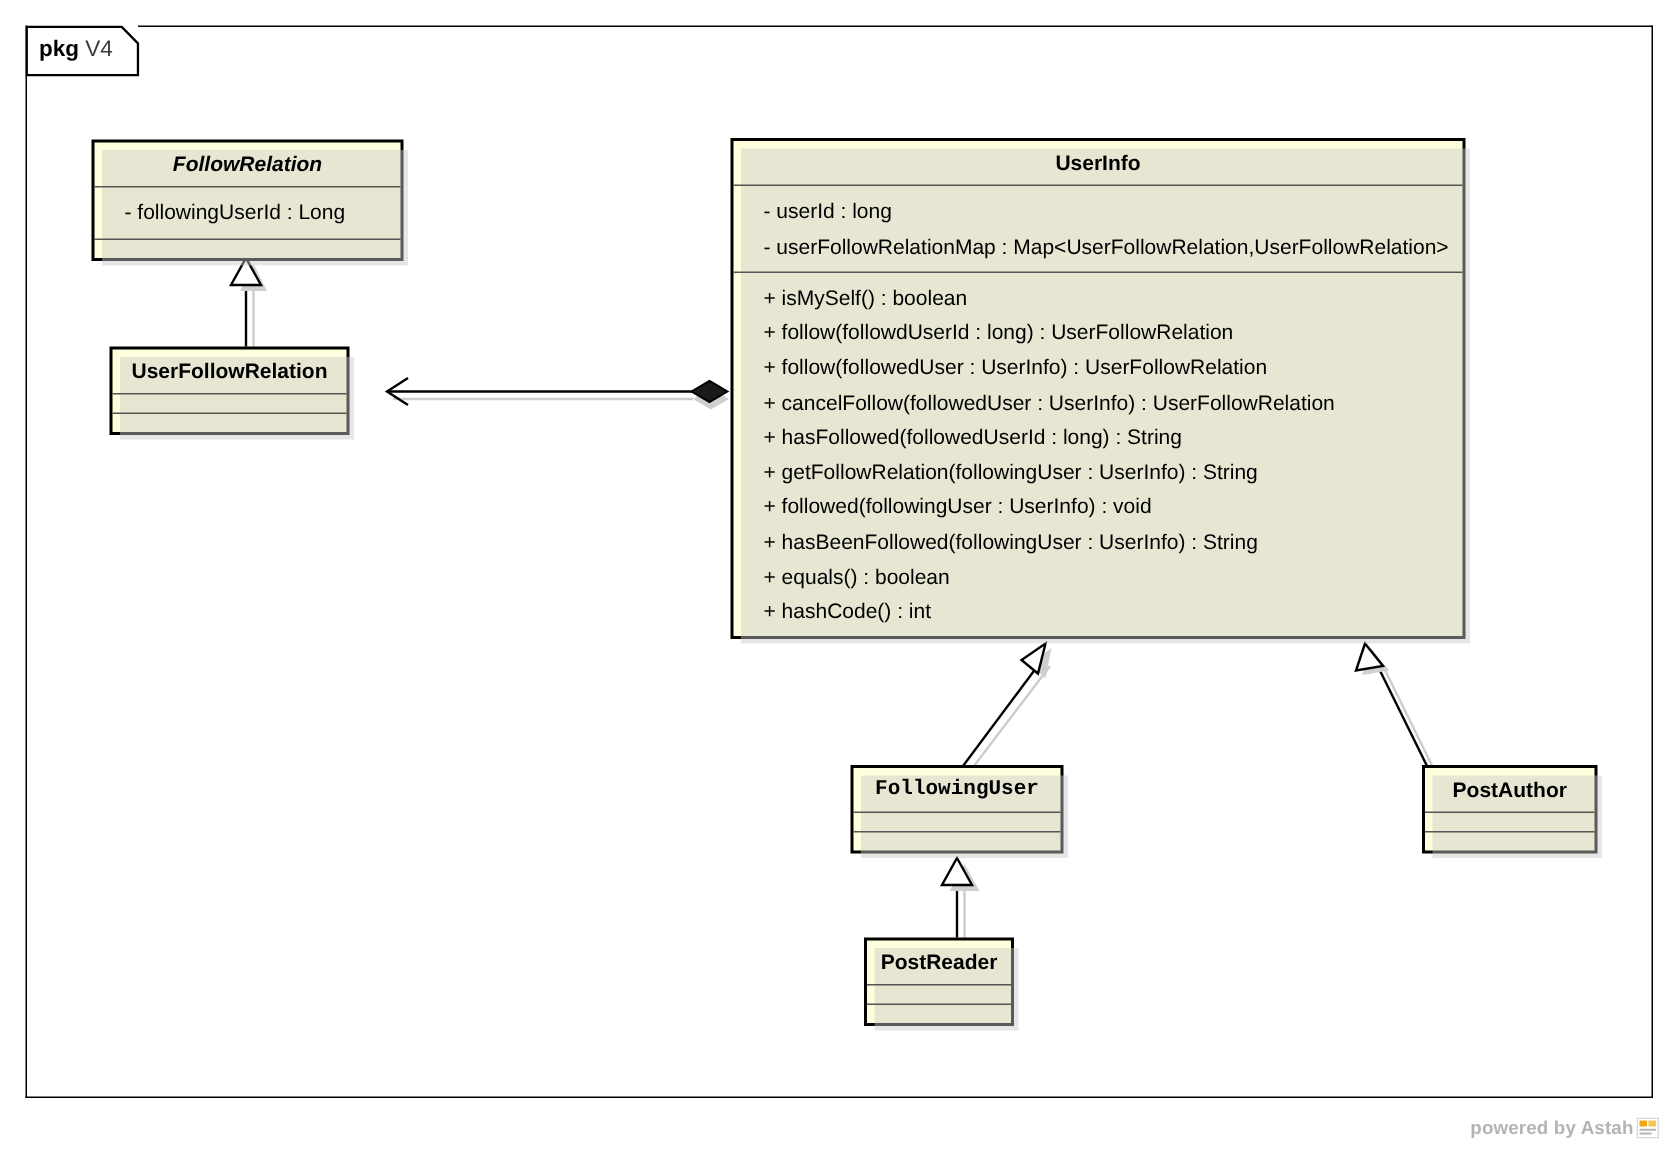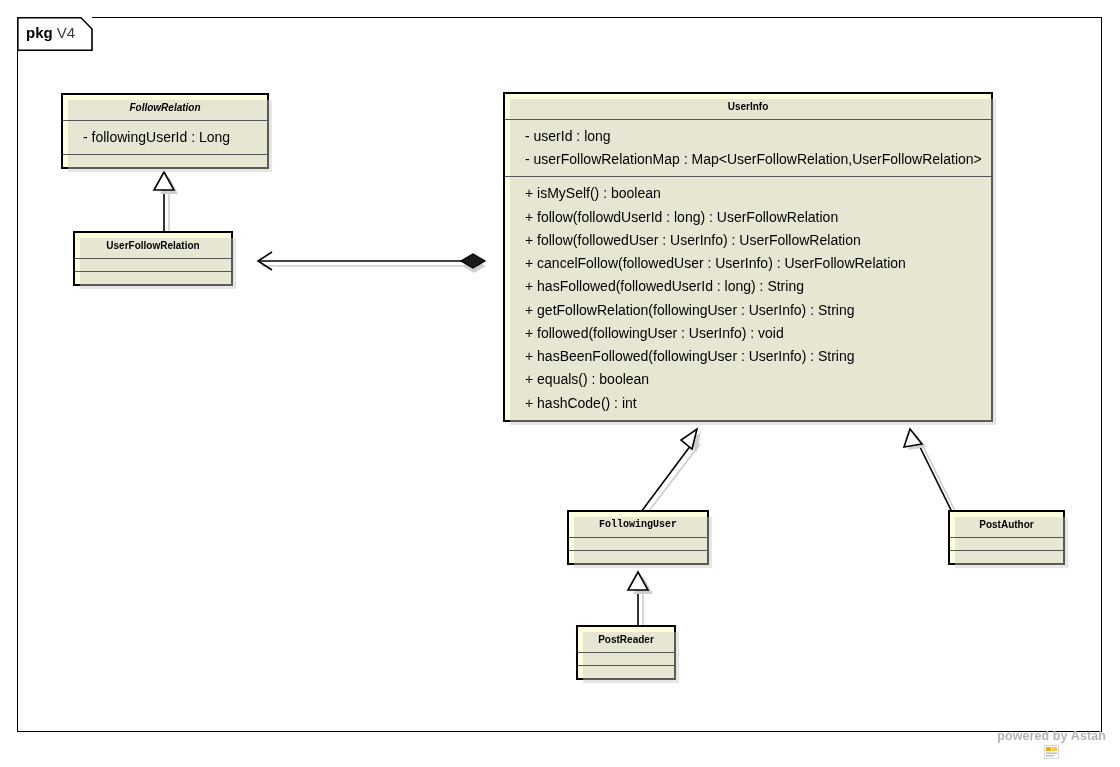--- a/index.html
+++ b/index.html
@@ -79,21 +79,21 @@
     left: 5px;
     top: 5px;
     right: -5px;
     bottom: -5px;
     background: #c8c8c8;
     opacity: .45;
     z-index: -1;
   }
   .cls-name {
     text-align: center;
-    font-size: 10px;
+    font-size: 14px;
     font-weight: bold;
     color: #000000;
     line-height: 1.1;
     padding: 7px 6px 7px 6px;
     white-space: nowrap;
     overflow: hidden;
   }
   .cls-name.abstract {
     font-style: italic;
   }
@@ -133,21 +133,20 @@
 
   
   .watermark {
     position: absolute;
     right: 14px;
     bottom: 8px;
     display: flex;
     align-items: center;
     gap: 2px;
     z-index: 9;
-    flex-direction: column;
   }
   .watermark-text {
     font-size: 12.5px;
     font-weight: bold;
     color: #b4b4b4;
     letter-spacing: .1px;
   }
   .watermark-logo {
     width: 15px;
     height: 14px;
@@ -217,21 +216,21 @@
   </div>
 
   <div class="cls" style="left:73px; top:231px; width:160px;">
     <div class="cls-name">UserFollowRelation</div>
     <div class="cls-sep"></div>
     <div class="cls-compartment empty"></div>
     <div class="cls-sep"></div>
     <div class="cls-compartment empty"></div>
   </div>
 
-  <div class="cls" style="left:487px; top:92px; width:490px;margin-left:16px;">
+  <div class="cls" style="left:487px; top:92px; width:490px;">
     <div class="cls-name">UserInfo</div>
     <div class="cls-sep"></div>
     <div class="cls-compartment">
       <div class="member">-  userId : long</div>
       <div class="member">-  userFollowRelationMap : Map&lt;UserFollowRelation,UserFollowRelation&gt;</div>
     </div>
     <div class="cls-sep"></div>
     <div class="cls-compartment">
       <div class="member">+  isMySelf() : boolean</div>
       <div class="member">+  follow(followdUserId : long) : UserFollowRelation</div>

